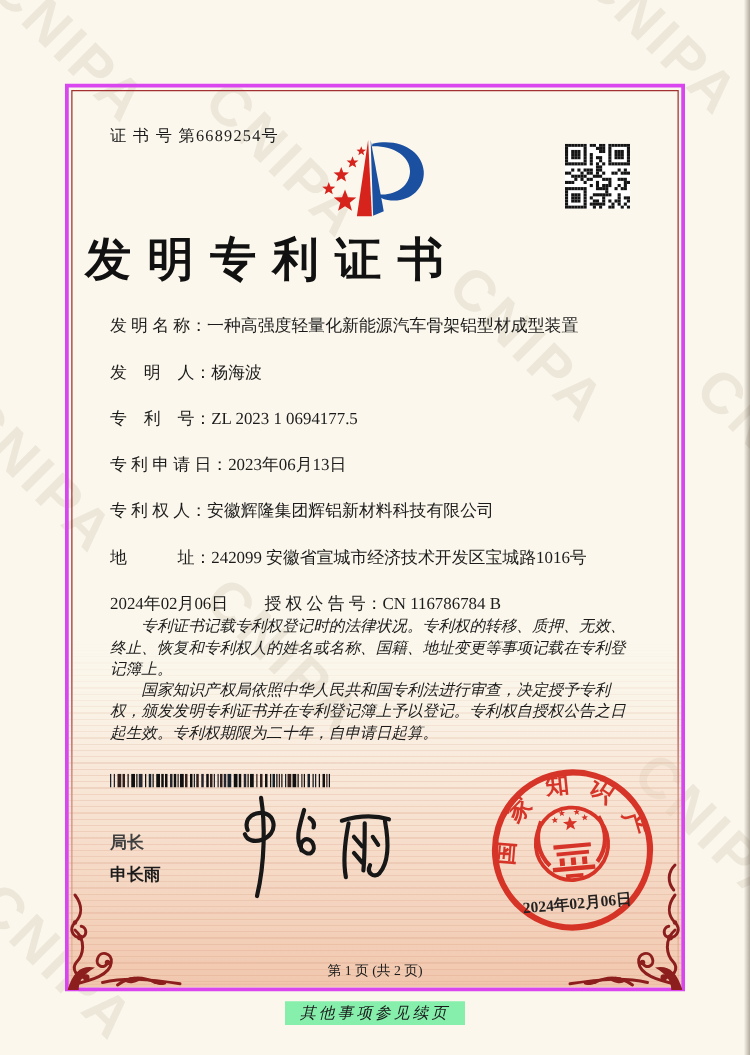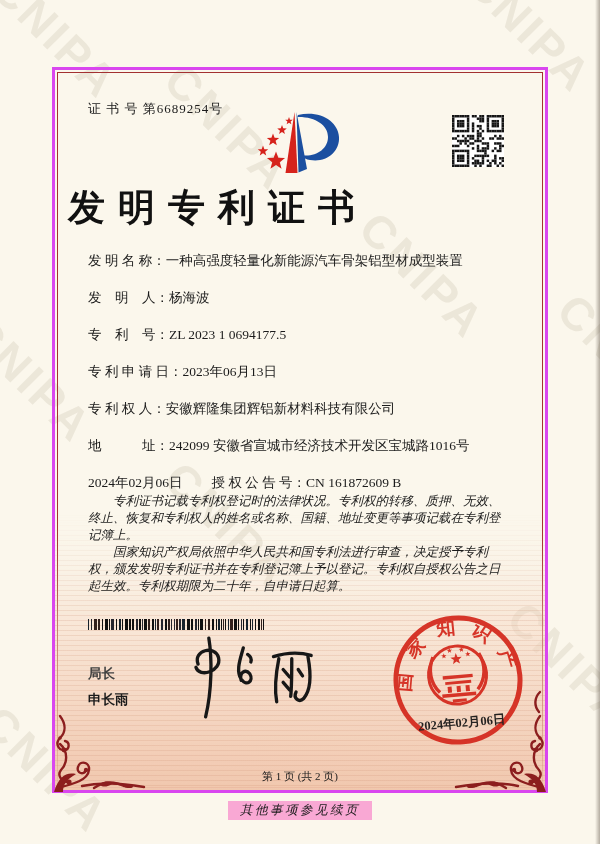--- a/index.html
+++ b/index.html
@@ -54,21 +54,21 @@
   .sig-name{position:absolute;left:33px;top:621px;font-size:13.5px;font-weight:600;color:#1b1b1b;}
   .sig-hand{position:absolute;left:128px;top:563px;width:140px;height:88px;}
 
   .seal{position:absolute;left:336px;top:543px;width:134px;height:134px;transform:rotate(-5deg);opacity:.93;}
   .seal-date{position:absolute;left:14px;top:102px;width:106px;text-align:center;
       font-size:12.5px;font-weight:700;color:#151515;}
 
   .page-info{position:absolute;left:0;top:699px;width:100%;text-align:center;font-size:11px;color:#1b1b1b;}
 
   .footer-note{position:absolute;left:50%;top:801px;transform:translateX(-50%);z-index:3;
-      background:#f9a8d4;padding:1px 12px;font-size:12.5px;letter-spacing:2.5px;
+      background:#86efac;padding:1px 12px;font-size:12.5px;letter-spacing:2.5px;
       font-style:italic;color:#1b1b1b;white-space:nowrap;}
 </style>
 </head>
 <body>
 
 <div class="page">
 
   <span class="wm" style="left:-22px;top:8px">CNIPA</span>
   <span class="wm" style="left:150px;top:100px">CNIPA</span>
   <span class="wm" style="left:452px;top:2px">CNIPA</span>
@@ -377,21 +377,21 @@
         <span class="lbl">专 利 权 人：</span>
         <span class="val">安徽辉隆集团辉铝新材料科技有限公司</span>
       </div>
       <div class="frow">
         <span class="lbl">地　　　址：</span>
         <span class="val">242099 安徽省宣城市经济技术开发区宝城路1016号</span>
       </div>
       <div class="frow">
         <span class="val">2024年02月06日</span>
         <span class="lbl lbl2">授 权 公 告 号：</span>
-        <span class="val">CN 161872609 B</span>
+        <span class="val">CN 116786784 B</span>
       </div>
     </div>
 
     <div class="paras">
       <p>专利证书记载专利权登记时的法律状况。专利权的转移、质押、无效、终止、恢复和专利权人的姓名或名称、国籍、地址变更等事项记载在专利登记簿上。</p>
       <p>国家知识产权局依照中华人民共和国专利法进行审查，决定授予专利权，颁发发明专利证书并在专利登记簿上予以登记。专利权自授权公告之日起生效。专利权期限为二十年，自申请日起算。</p>
     </div>
 
     <svg class="barcode" id="barcode-svg" viewBox="0 0 178 11" preserveAspectRatio="none">
         <rect x="0" y="0" width="1" height="11" fill="#16222c"></rect>

